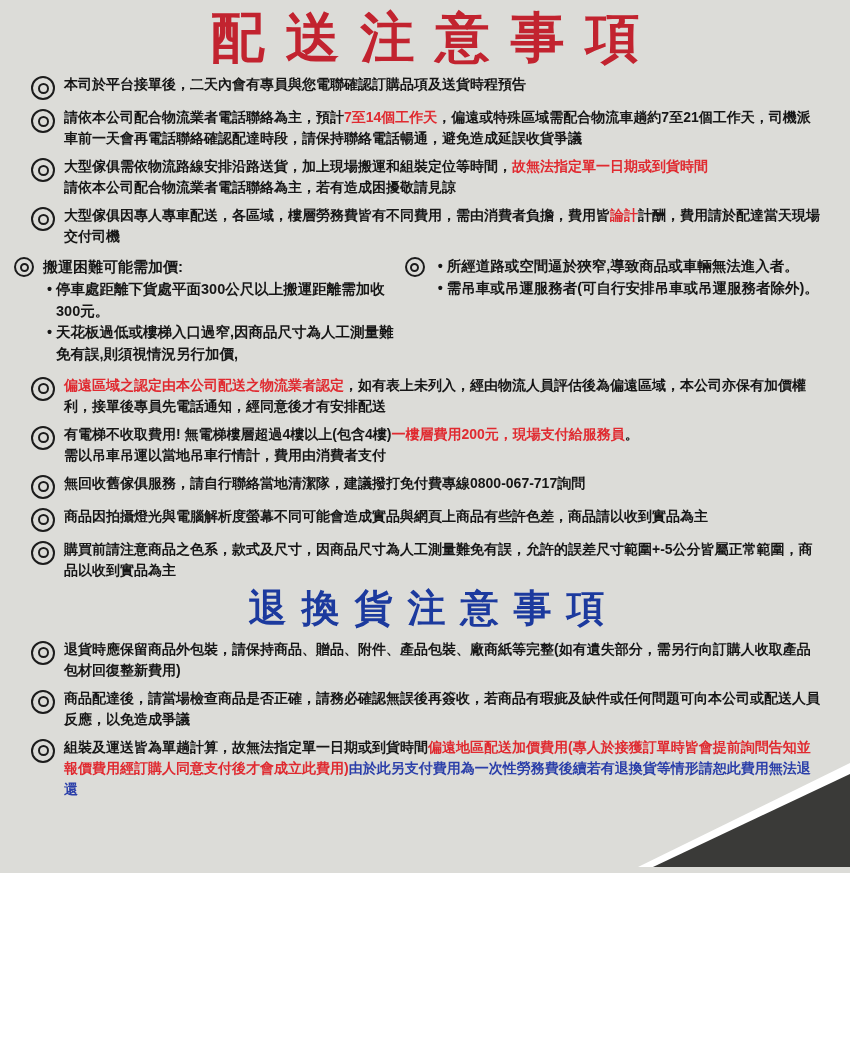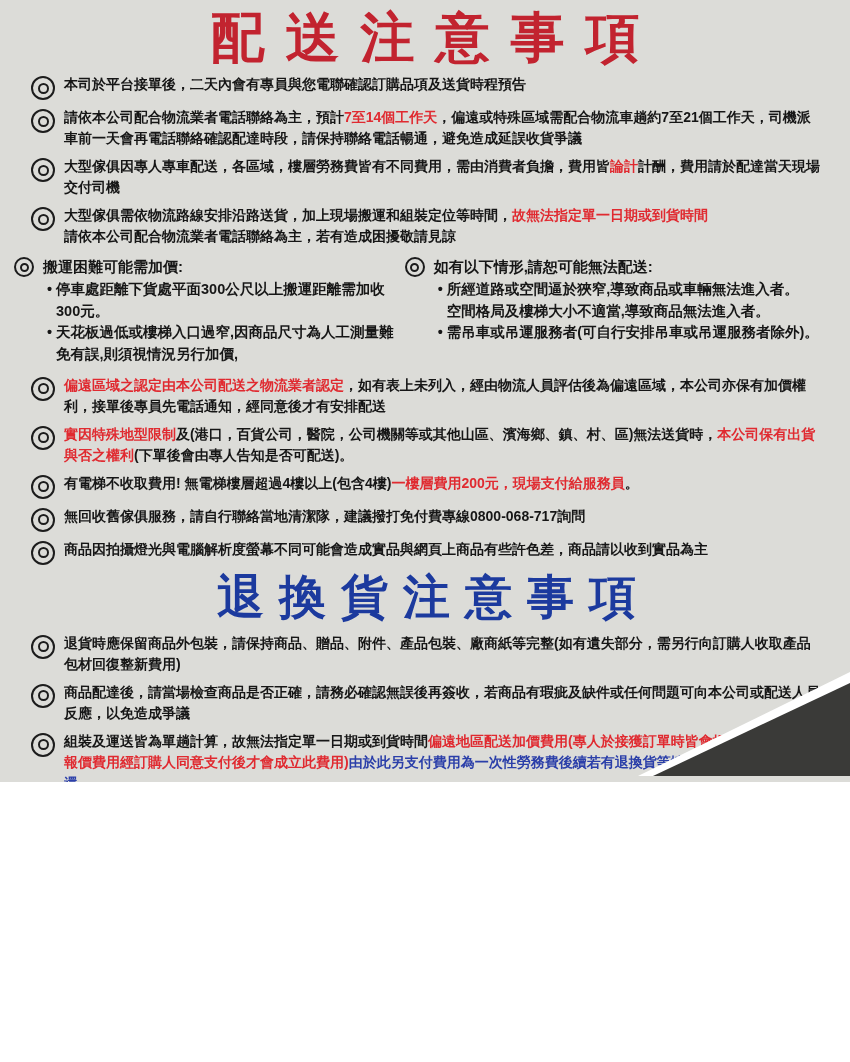--- a/index.html
+++ b/index.html
@@ -7,32 +7,32 @@
     --ink:#161616;
     --title-red:#c2232f;
     --title-blue:#1c3a9e;
     --red:#e02a30;
     --blue:#2b3fa9;
     --ribbon:#3a3a38;
   }
   html,body{margin:0;padding:0;}
   .page{
     position:relative;
-    width:850px;height:782px;
+    width:850px;height:873px;
     background:var(--bg);
     overflow:hidden;
     font-family:"Liberation Sans","DejaVu Sans",sans-serif;
     font-weight:bold;
     color:var(--ink);
     box-sizing:border-box;
     padding-top:4px;
   }
   .title{text-align:center;line-height:1.08;white-space:nowrap;}
   .t1{color:var(--title-red);font-size:54px;letter-spacing:21px;padding-left:21px;margin:4px 0 8px;}
-  .t2{color:var(--title-blue);font-size:47px;letter-spacing:15px;padding-left:18px;margin:6px 0 10px;}
+  .t2{color:var(--title-blue);font-size:38px;letter-spacing:15px;padding-left:18px;margin:6px 0 10px;}
   .notes{padding:0 10px 0 14px;}
   .note-item{display:flex;gap:9px;margin:7px 17px;font-size:14px;line-height:1.5;}
   .marker{flex:none;width:24px;height:24px;margin-top:2px;border:2px solid #1c1c1c;border-radius:50%;
     display:flex;align-items:center;justify-content:center;box-sizing:border-box;background:transparent;}
   .marker-inner{width:11px;height:11px;border:2px solid #1c1c1c;border-radius:50%;box-sizing:border-box;}
   .note-item.small{font-size:15px;line-height:1.5;margin:2px 0;}
   .note-item.small .marker{width:20px;height:20px;margin-top:1px;}
   .note-item.small .marker-inner{width:9px;height:9px;}
   .note-body{flex:1;}
   .c-red{color:var(--red);}
@@ -64,27 +64,27 @@
       <div class="note-item">
         <span class="marker">
           <span class="marker-inner"></span>
         </span>
         <div class="note-body"><span>請依本公司配合物流業者電話聯絡為主，預計</span><span class="c-red">7至14個工作天</span><span>，偏遠或特殊區域需配合物流車趟約7至21個工作天，司機派車前一天會再電話聯絡確認配達時段，請保持聯絡電話暢通，避免造成延誤收貨爭議</span></div>
       </div>
       <div class="note-item">
         <span class="marker">
           <span class="marker-inner"></span>
         </span>
-        <div class="note-body"><span>大型傢俱因專人專車配送，各區域，樓層勞務費皆有不同費用，需由消費者負擔，費用皆</span><span class="c-red">論計</span><span>計酬，費用請於配達當天現場交付司機</span></div>
+        <div class="note-body"><span>大型傢俱需依物流路線安排沿路送貨，加上現場搬運和組裝定位等時間，</span><span class="c-red">故無法指定單一日期或到貨時間</span><br><span>請依本公司配合物流業者電話聯絡為主，若有造成困擾敬請見諒</span></div>
       </div>
       <div class="note-item">
         <span class="marker">
           <span class="marker-inner"></span>
         </span>
-        <div class="note-body"><span>大型傢俱需依物流路線安排沿路送貨，加上現場搬運和組裝定位等時間，</span><span class="c-red">故無法指定單一日期或到貨時間</span><br><span>請依本公司配合物流業者電話聯絡為主，若有造成困擾敬請見諒</span></div>
+        <div class="note-body"><span>大型傢俱因專人專車配送，各區域，樓層勞務費皆有不同費用，需由消費者負擔，費用皆</span><span class="c-red">論計</span><span>計酬，費用請於配達當天現場交付司機</span></div>
       </div>
       <div class="cols">
         <div class="col">
           <div class="note-item small">
             <span class="marker">
               <span class="marker-inner"></span>
             </span>
             <div class="note-body"><span>搬運困難可能需加價:</span><div class="sub-line">
                 <span class="sub-marker">•</span>
                 <span><span>停車處距離下貨處平面300公尺以上搬運距離需加收300元。</span></span>
@@ -92,62 +92,59 @@
                 <span class="sub-marker">•</span>
                 <span><span>天花板過低或樓梯入口過窄,因商品尺寸為人工測量難免有誤,則須視情況另行加價,</span></span>
               </div></div>
           </div>
         </div>
         <div class="col">
           <div class="note-item small">
             <span class="marker">
               <span class="marker-inner"></span>
             </span>
-            <div class="note-body"><span>如有以下情形,請恕可能無法配送:</span><div class="sub-line">
+            <div class="note-body"><div class="sub-line">
                 <span class="sub-marker">•</span>
                 <span><span>所經道路或空間逼於狹窄,導致商品或車輛無法進入者。</span></span>
-              </div><div class="sub-line">
-                <span class="sub-marker"></span>
-                <span><span>空間格局及樓梯大小不適當,導致商品無法進入者。</span></span>
               </div><div class="sub-line">
                 <span class="sub-marker">•</span>
                 <span><span>需吊車或吊運服務者(可自行安排吊車或吊運服務者除外)。</span></span>
               </div></div>
           </div>
         </div>
       </div>
       <div class="note-item">
         <span class="marker">
           <span class="marker-inner"></span>
         </span>
         <div class="note-body"><span class="c-red">偏遠區域之認定由本公司配送之物流業者認定</span><span>，如有表上未列入，經由物流人員評估後為偏遠區域，本公司亦保有加價權利，接單後專員先電話通知，經同意後才有安排配送</span></div>
       </div>
       <div class="note-item">
         <span class="marker">
           <span class="marker-inner"></span>
         </span>
-        <div class="note-body"><span class="c-red">實因特殊地型限制</span><span>及(港口，百貨公司，醫院，公司機關等或其他山區、濱海鄉、鎮、村、區)無法送貨時，</span><span class="c-red">本公司保有出貨與否之權利</span><span>(下單後會由專人告知是否可配送)。</span></div>
+        <div class="note-body"><span>有電梯不收取費用! 無電梯樓層超過4樓以上(包含4樓)</span><span class="c-red">一樓層費用200元，現場支付給服務員</span><span>。</span><br><span>需以吊車吊運以當地吊車行情計，費用由消費者支付</span></div>
       </div>
       <div class="note-item">
         <span class="marker">
           <span class="marker-inner"></span>
         </span>
-        <div class="note-body"><span>有電梯不收取費用! 無電梯樓層超過4樓以上(包含4樓)</span><span class="c-red">一樓層費用200元，現場支付給服務員</span><span>。</span><br></div>
-      </div>
-      <div class="note-item">
-        <span class="marker">
-          <span class="marker-inner"></span>
-        </span>
-        <div class="note-body"><span>無回收舊傢俱服務，請自行聯絡當地清潔隊，建議撥打免付費專線0800-068-717詢問</span></div>
+        <div class="note-body"><span>無回收舊傢俱服務，請自行聯絡當地清潔隊，建議撥打免付費專線0800-067-717詢問</span></div>
       </div>
       <div class="note-item">
         <span class="marker">
           <span class="marker-inner"></span>
         </span>
         <div class="note-body"><span>商品因拍攝燈光與電腦解析度螢幕不同可能會造成實品與網頁上商品有些許色差，商品請以收到實品為主</span></div>
+      </div>
+      <div class="note-item">
+        <span class="marker">
+          <span class="marker-inner"></span>
+        </span>
+        <div class="note-body"><span>購買前請注意商品之色系，款式及尺寸，因商品尺寸為人工測量難免有誤，允許的誤差尺寸範圍+-5公分皆屬正常範圍，商品以收到實品為主</span></div>
       </div>
     </div>
 
   <div class="title t2">退換貨注意事項</div>
   <div class="notes">
       <div class="note-item">
         <span class="marker">
           <span class="marker-inner"></span>
         </span>
         <div class="note-body"><span>退貨時應保留商品外包裝，請保持商品、贈品、附件、產品包裝、廠商紙等完整(如有遺失部分，需另行向訂購人收取產品包材回復整新費用)</span></div>

